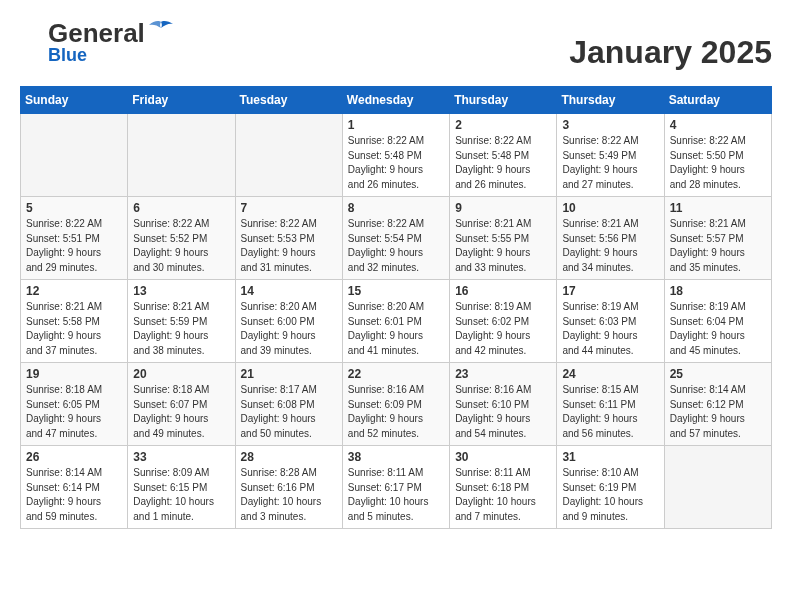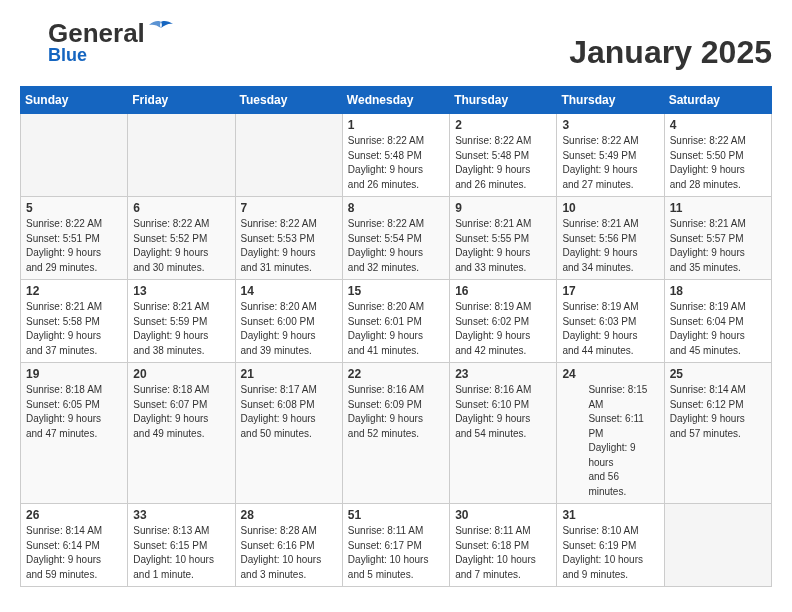--- a/index.html
+++ b/index.html
@@ -284,21 +284,21 @@
         </td>
         <td>
           <div class="day-num">23</div>
           <div class="day-info" style="white-space: pre-line;">Sunrise: 8:16 AM
 Sunset: 6:10 PM
 Daylight: 9 hours
 and 54 minutes.</div>
         </td>
         <td>
           <div class="day-num">24</div>
-          <div class="day-info" style="white-space: pre-line; margin-left: 26px;">Sunrise: 8:15 AM
+          <div class="day-info" style="white-space: pre-line;">Sunrise: 8:15 AM
 Sunset: 6:11 PM
 Daylight: 9 hours
 and 56 minutes.</div>
         </td>
         <td>
           <div class="day-num">25</div>
           <div class="day-info" style="white-space: pre-line;">Sunrise: 8:14 AM
 Sunset: 6:12 PM
 Daylight: 9 hours
 and 57 minutes.</div>
@@ -307,34 +307,34 @@
       <tr>
         <td>
           <div class="day-num">26</div>
           <div class="day-info" style="white-space: pre-line;">Sunrise: 8:14 AM
 Sunset: 6:14 PM
 Daylight: 9 hours
 and 59 minutes.</div>
         </td>
         <td>
           <div class="day-num">33</div>
-          <div class="day-info" style="white-space: pre-line;">Sunrise: 8:13 AM
+          <div class="day-info" style="white-space: pre-line;">Sunrise: 8:09 AM
 Sunset: 6:15 PM
 Daylight: 10 hours
 and 1 minute.</div>
         </td>
         <td>
           <div class="day-num">28</div>
           <div class="day-info" style="white-space: pre-line;">Sunrise: 8:28 AM
 Sunset: 6:16 PM
 Daylight: 10 hours
 and 3 minutes.</div>
         </td>
         <td>
-          <div class="day-num">51</div>
+          <div class="day-num">38</div>
           <div class="day-info" style="white-space: pre-line;">Sunrise: 8:11 AM
 Sunset: 6:17 PM
 Daylight: 10 hours
 and 5 minutes.</div>
         </td>
         <td>
           <div class="day-num">30</div>
           <div class="day-info" style="white-space: pre-line;">Sunrise: 8:11 AM
 Sunset: 6:18 PM
 Daylight: 10 hours

